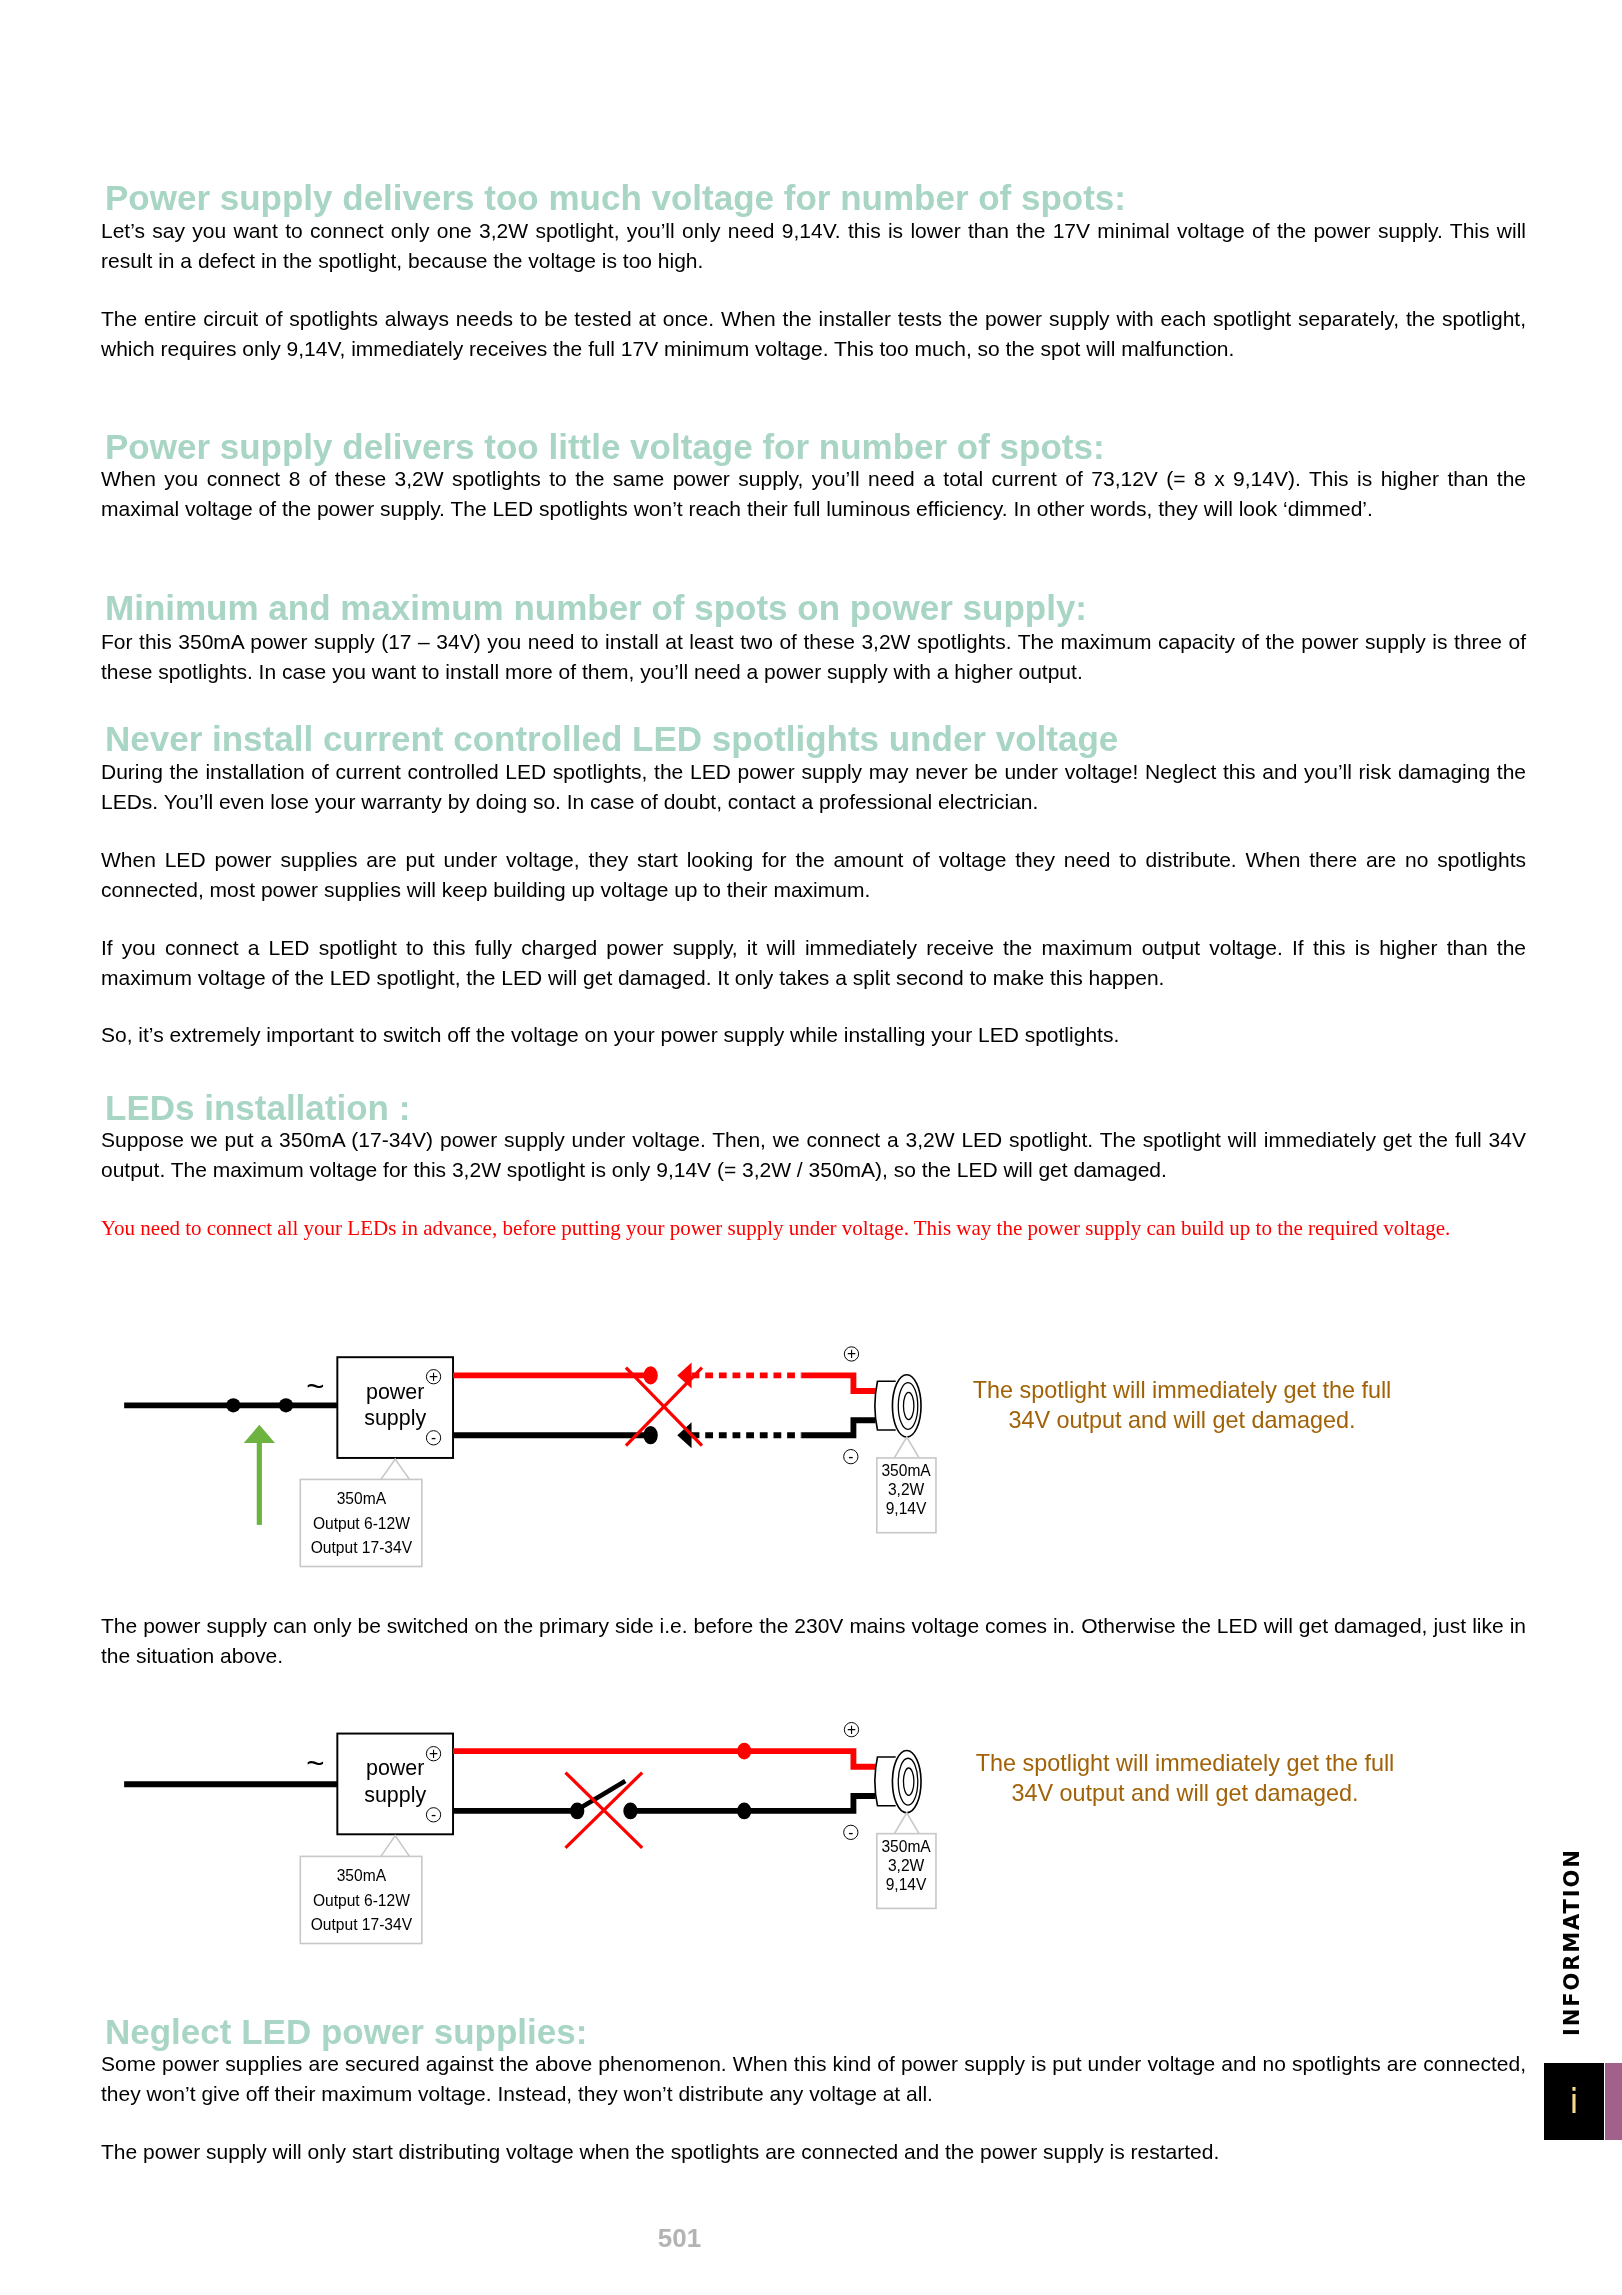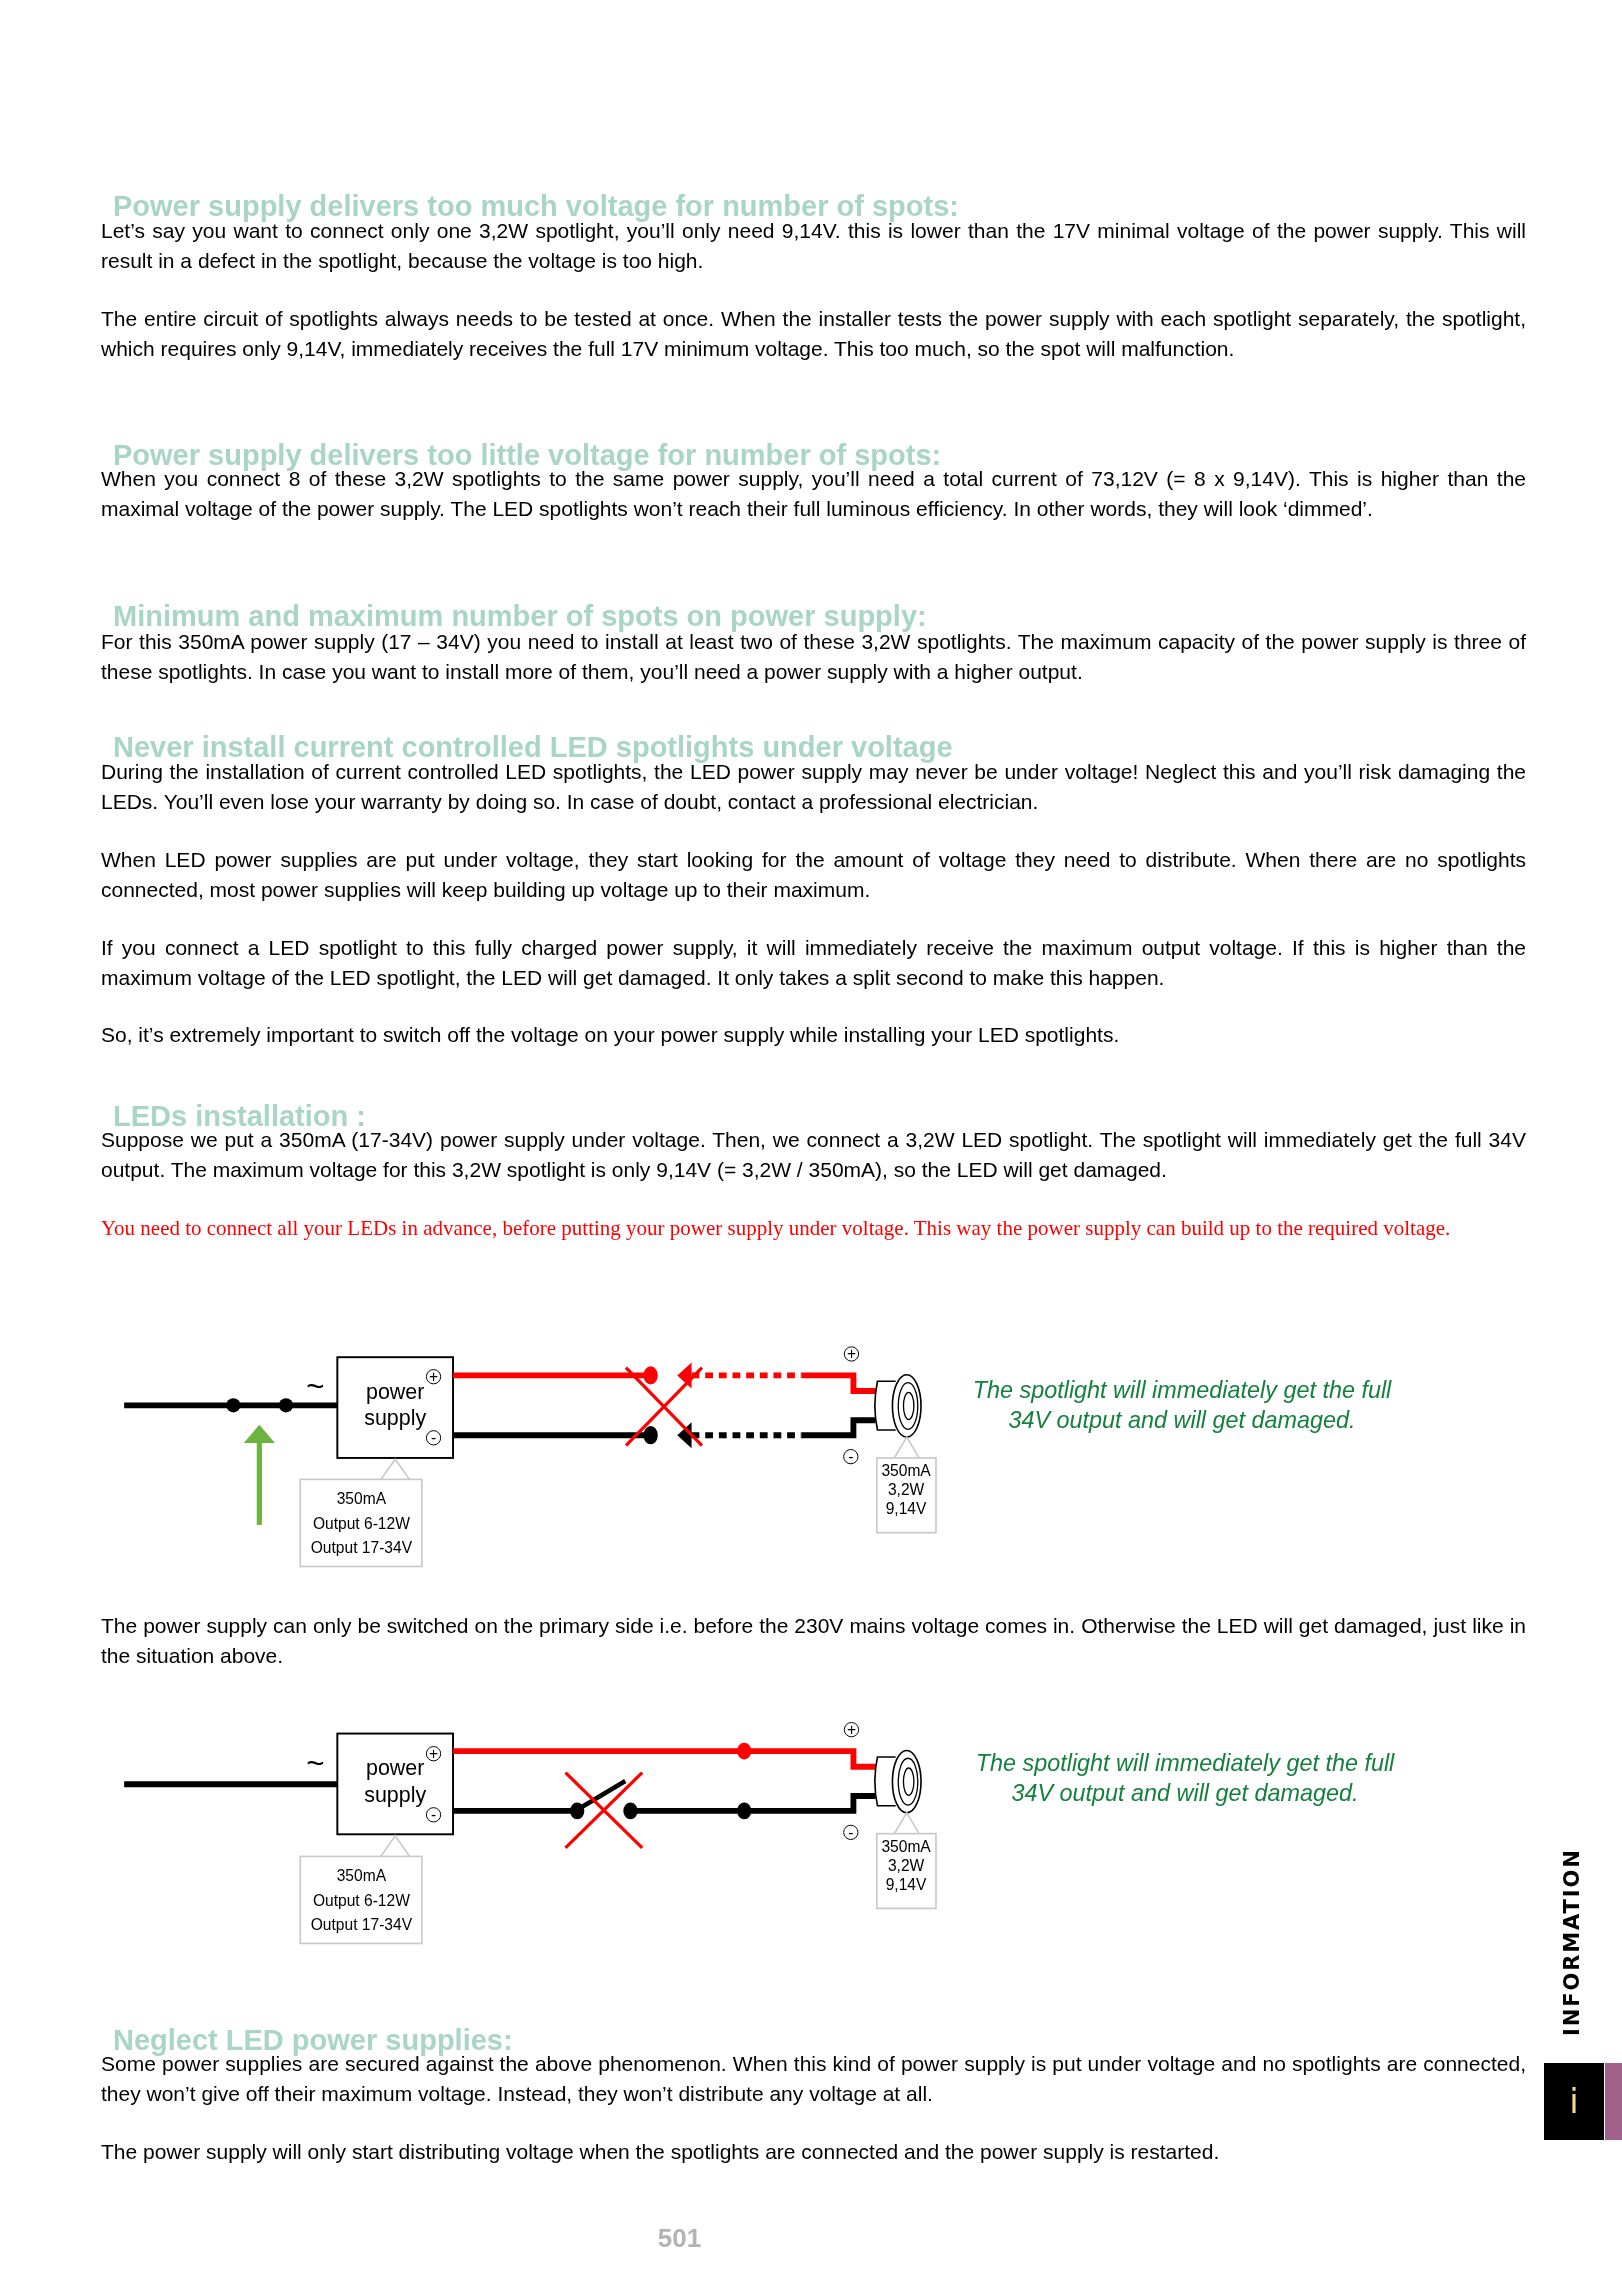--- a/index.html
+++ b/index.html
@@ -1,27 +1,27 @@
 <!DOCTYPE html>
 <html style="font-size:10.4px"><head>
 <meta charset="utf-8">
 <style>
   html, body { margin:0; padding:0; background:#ffffff; }
   body { width:1623px; height:2295px; position:relative; overflow:hidden;
          font-family:"Liberation Sans", sans-serif; color:#000; }
-  .h { position:absolute; left:97px; width:1425px; font-weight:bold; font-size:29px;
-       color:#a8d5c4; line-height:34px; margin:16px; white-space:nowrap; }
+  .h { position:absolute; left:97px; width:1425px; font-weight:bold; font-size:35px;
+       color:#a8d5c4; line-height:34px; margin:8px; white-space:nowrap; }
   .p { position:absolute; left:97px; width:1425px; font-size:21px; line-height:30px;
        text-align:justify; margin:4px; }
   .p.red { color:#ff0000;font-family:Liberation Serif, serif; }
   .p b { font-weight:normal; }
   svg text { font-family:"Liberation Sans", sans-serif; }
   .diagram { position:absolute; left:0; width:1623px; }
-  .redtext { position:absolute; width:520px; text-align:center; color:#15803d;
-             font-size:23.4px; line-height:30px;font-style:italic; }
+  .redtext { position:absolute; width:520px; text-align:center; color:#a16207;
+             font-size:23.4px; line-height:30px; }
   .side-label { position:absolute; left:1560px; top:2036px; transform-origin:0 0;
        transform:rotate(-90deg); font-family:"DejaVu Sans", sans-serif; font-weight:bold;
        font-size:21px; letter-spacing:1.9px; white-space:nowrap; }
   .tab { position:absolute; left:1544px; top:2063px; width:60px; height:77px; background:#000;
          color:#f5d98a; font-size:34px; text-align:center; line-height:77px;
          font-family:"DejaVu Sans", sans-serif; }
   .tab-strip { position:absolute; left:1605px; top:2063px; width:18px; height:77px; background:#a0628a; }
   .pagenum { position:absolute; top:2223px; left:0; width:1325px; text-align:center;
              font-size:26px; font-weight:bold; color:#b3b3b3;margin-left:17px; }
 </style>

